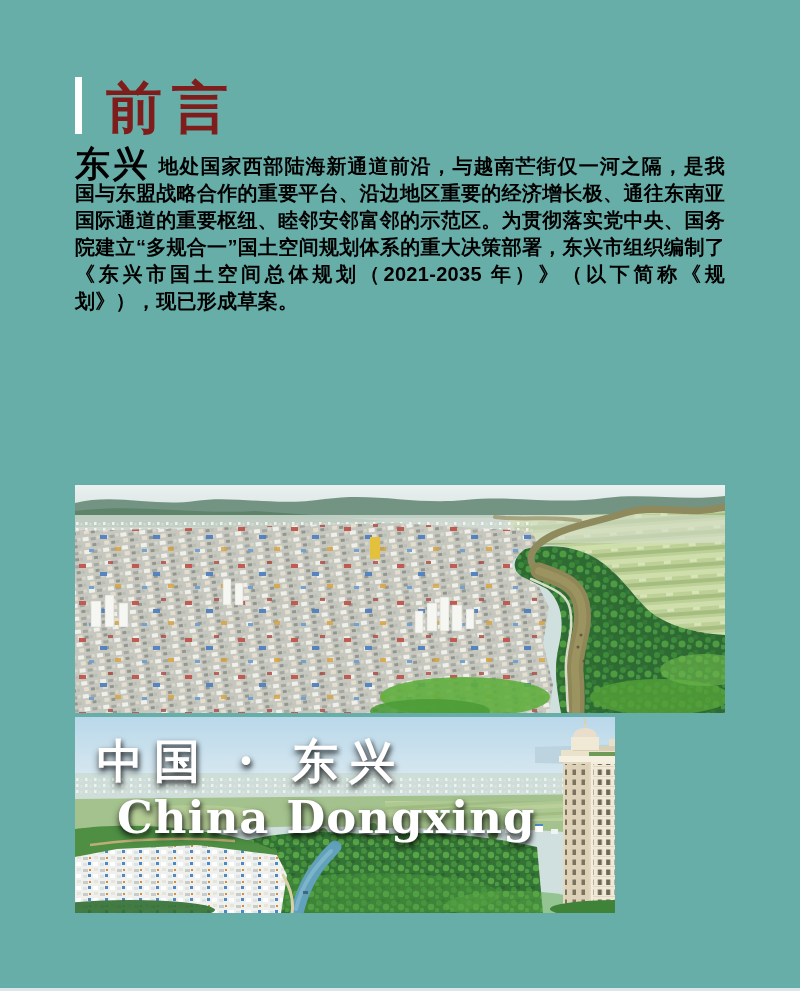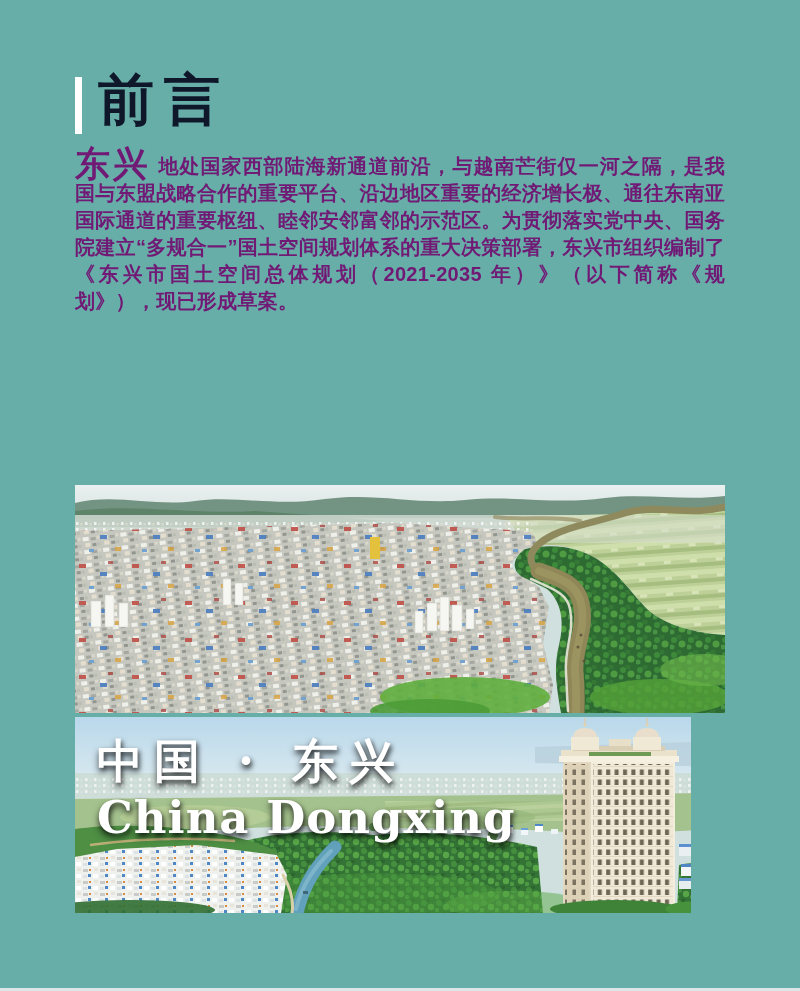--- a/index.html
+++ b/index.html
@@ -4,47 +4,47 @@
 <style>
   html,body{margin:0;padding:0;}
   body{
     width:800px;height:991px;position:relative;overflow:hidden;
     background:#68aea8;
     font-family:"Liberation Sans",sans-serif;
   }
   .page{position:absolute;inset:0;}
   .accent-bar{position:absolute;left:75px;top:77px;width:7px;height:57px;background:#ffffff;}
   .page-title{
-    position:absolute;left:92px;top:60px;margin:6px;color:#0f172a;
+    position:absolute;left:92px;top:60px;margin:14px;color:#7f1d1d;
     font-family:"DejaVu Serif",serif;font-weight:700;font-size:56px;line-height:1.2;
     letter-spacing:10px;white-space:nowrap;
   }
   .para{
-    position:absolute;left:75px;width:650px;margin:0;color:#701a75;
+    position:absolute;left:75px;width:650px;margin:0;color:#000000;
     font-weight:700;font-size:20px;line-height:27px;text-align:justify;
     letter-spacing:0.3px;
   }
   #para1{top:150px;}
   #para2{top:305px;}
   #para3{top:419px;}
   .lead{
     font-family:"DejaVu Serif",serif;font-size:35px;font-weight:700;
     letter-spacing:2px;margin-right:8px;vertical-align:-3px;
   }
   .photo{position:absolute;left:75px;margin:0;overflow:hidden;background:#cfe0df;}
   #photo1{top:485px;width:650px;height:228px;}
-  #photo2{top:717px;width:616px;height:196px;}
+  #photo2{top:717px;width:540px;height:196px;}
   .photo svg{display:block;}
   .cap{
     position:absolute;left:22px;margin:0;color:#ffffff;
     font-family:"DejaVu Serif",serif;font-weight:700;white-space:nowrap;
     text-shadow:0 4px 7px rgba(0,0,0,.65), 2px 3px 4px rgba(0,0,0,.45);
   }
   .cap-zh{top:14px;font-size:46px;letter-spacing:11px;}
-  .cap-en{top:74px;font-size:45px;letter-spacing:1px;}
+  .cap-en{top:74px;font-size:45px;letter-spacing:1px;margin-left:20px;}
   .footer-strip{position:absolute;left:0;bottom:0;width:800px;height:3px;background:#dde7e9;}
 </style>
 </head>
 <body>
 
 <div class="page">
 
   <div class="accent-bar"></div>
   <h1 class="page-title">前言</h1>
 

